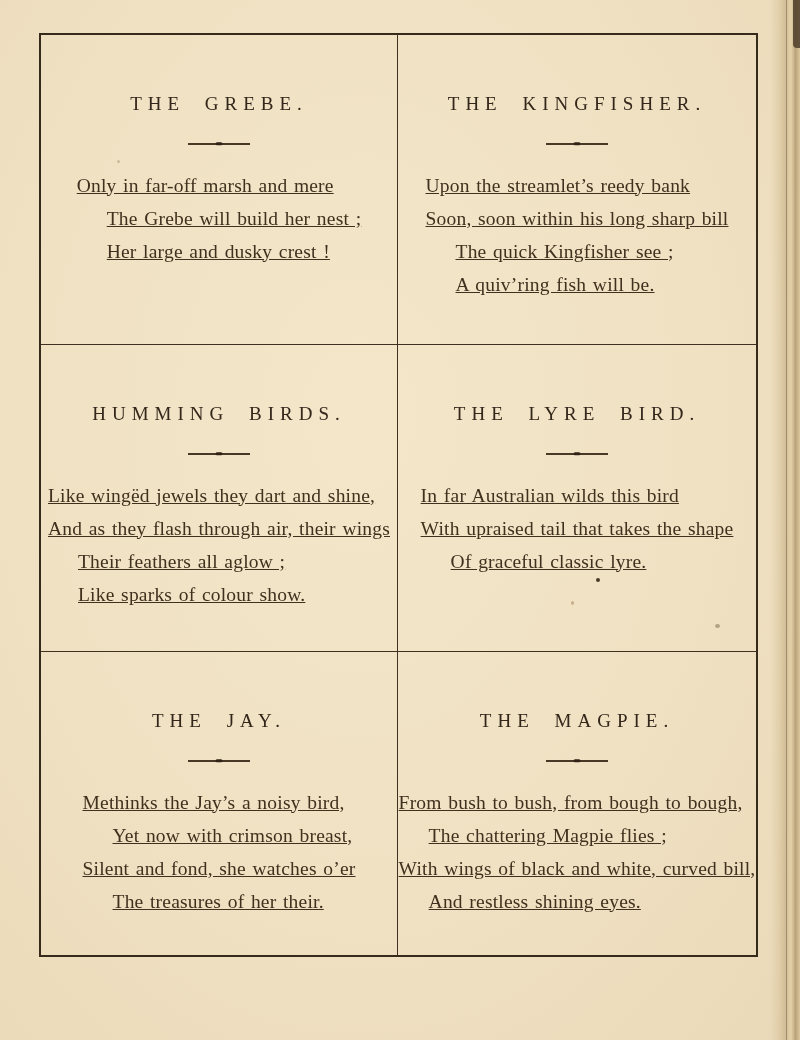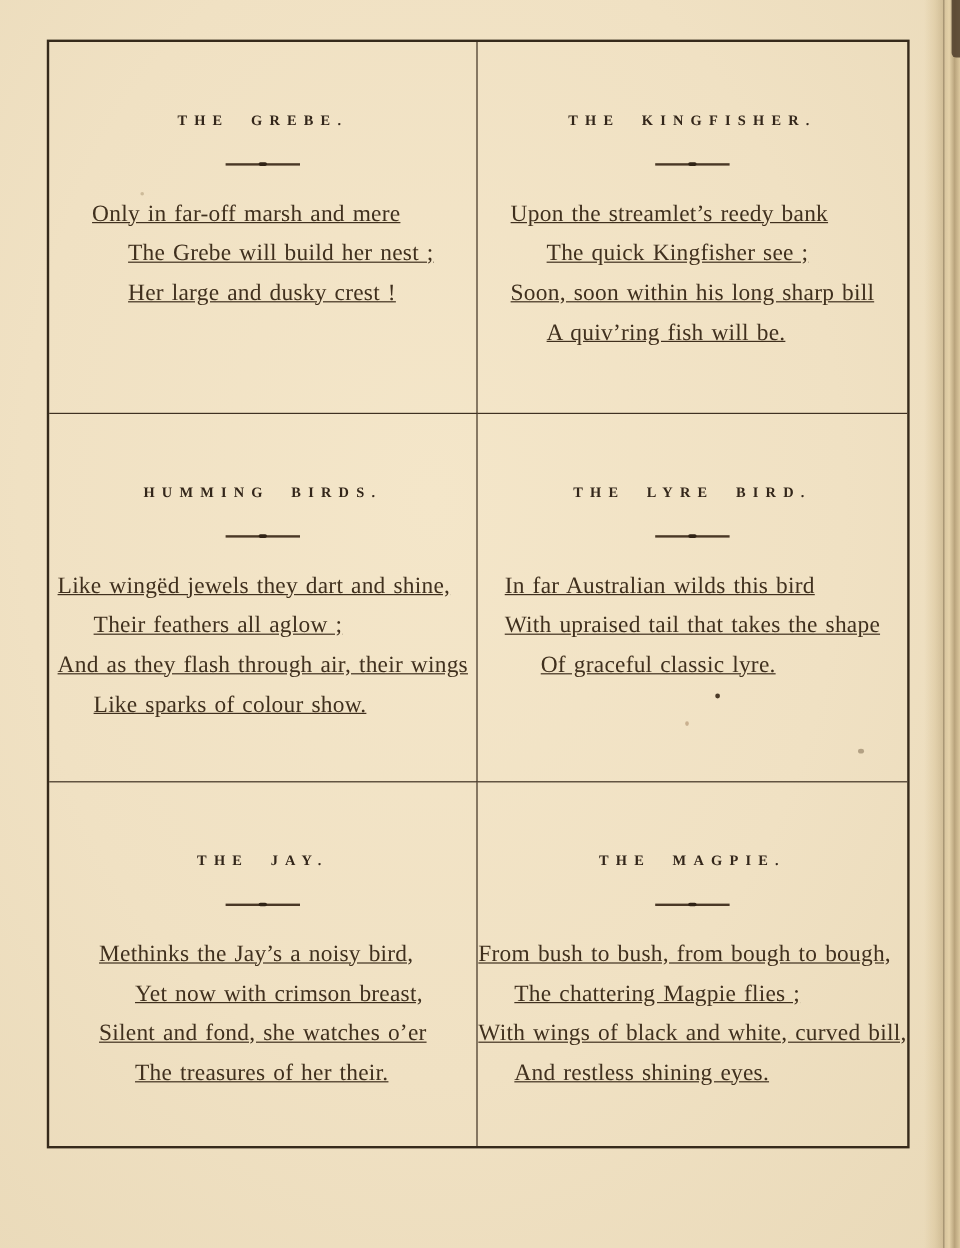--- a/index.html
+++ b/index.html
@@ -54,22 +54,22 @@
     display: flex;
     flex-direction: column;
     align-items: center;
     box-sizing: border-box;
     overflow: hidden;
   }
   .cell.col-left  { border-right: 1.5px solid #3f3122; }
   .cell.row-top, .cell.row-mid { border-bottom: 1.5px solid #3f3122; }
   .title {
     margin: 58px 0 0 0;
-    font-size: 12px;
-    font-weight: bold;
+    font-size: 19px;
+    font-weight: normal;
     letter-spacing: 6px;
     word-spacing: 9px;
     color: #33261a;
     white-space: nowrap;
   }
   .rule {
     position: relative;
     margin-top: 28px;
     width: 62px; height: 1.5px;
     background: #4a3826;
@@ -121,33 +121,33 @@
         <p class="line indent">The Grebe will build her nest ;</p>
         <p class="line indent">Her large and dusky crest !</p>
       </div>
     </section>
 
     <section class="cell row-top">
       <h2 class="title">THE KINGFISHER.</h2>
       <div class="rule"></div>
       <div class="verse">
         <p class="line">Upon the streamlet’s reedy bank</p>
+        <p class="line">Soon, soon within his long sharp bill</p>
         <p class="line indent">The quick Kingfisher see ;</p>
-        <p class="line">Soon, soon within his long sharp bill</p>
         <p class="line indent">A quiv’ring fish will be.</p>
       </div>
     </section>
 
     <section class="cell col-left row-mid">
       <h2 class="title">HUMMING BIRDS.</h2>
       <div class="rule"></div>
       <div class="verse">
         <p class="line">Like wingëd jewels they dart and shine,</p>
+        <p class="line">And as they flash through air, their wings</p>
         <p class="line indent">Their feathers all aglow ;</p>
-        <p class="line">And as they flash through air, their wings</p>
         <p class="line indent">Like sparks of colour show.</p>
       </div>
     </section>
 
     <section class="cell row-mid">
       <h2 class="title">THE LYRE BIRD.</h2>
       <div class="rule"></div>
       <div class="verse">
         <p class="line">In far Australian wilds this bird</p>
         <p class="line">With upraised tail that takes the shape</p>

